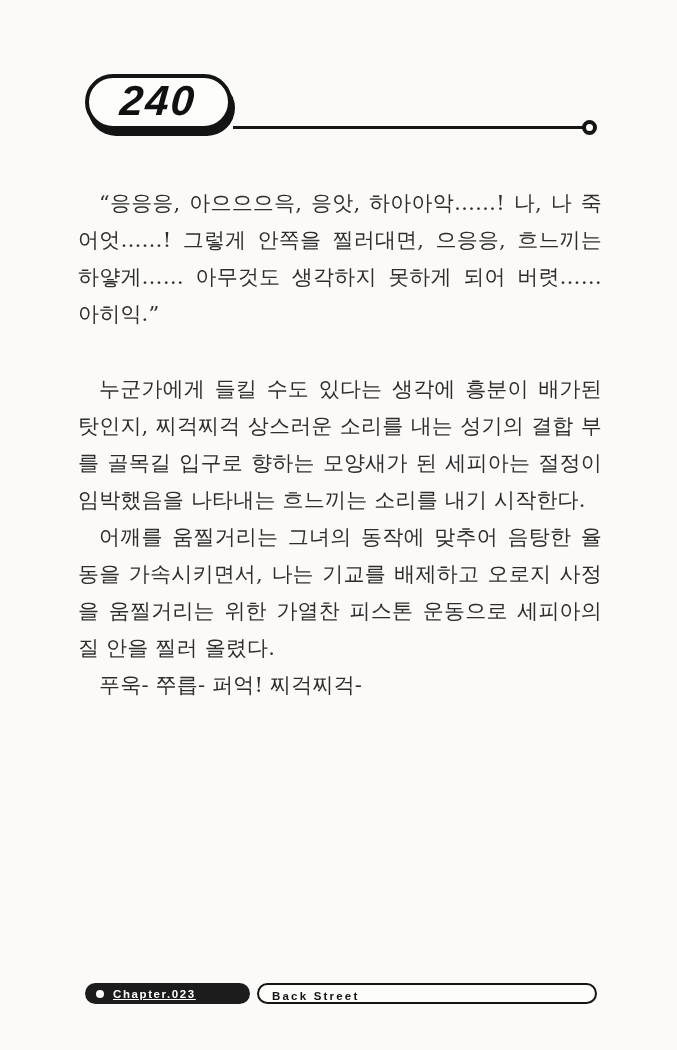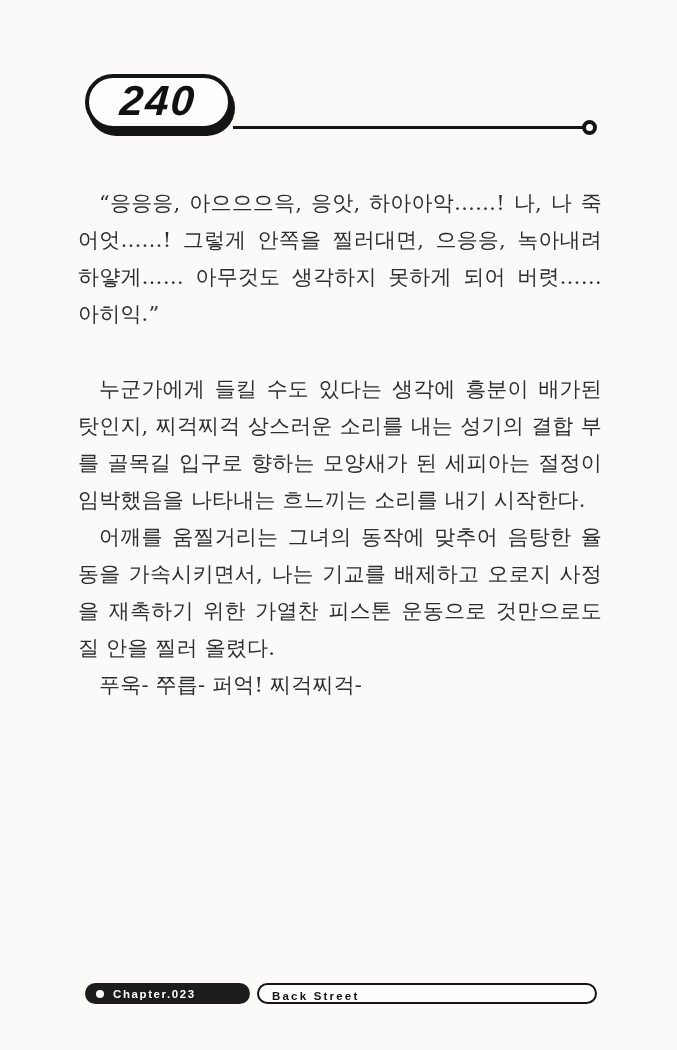--- a/index.html
+++ b/index.html
@@ -101,20 +101,21 @@
     flex: 0 0 auto;
   }
   .footer-chapter .label {
     font-family: "Liberation Sans", sans-serif;
     font-weight: bold;
     font-size: 11.5px;
     letter-spacing: 1.6px;
     color: #fff;
     margin-left: 9px;
     white-space: nowrap;
+    text-decoration: underline;
   }
   .footer-title {
     position: absolute;
     left: 257px;
     top: 983px;
     width: 340px;
     height: 21px;
     background: #fdfdfc;
     border: 2px solid #141414;
     border-radius: 11px;
@@ -135,23 +136,23 @@
 </head>
 <body>
 
 <div class="page-badge">
   <span class="num">240</span>
 </div>
 <div class="header-rule"></div>
 <div class="header-ring"></div>
 
 <div class="text-block">
-  <p class="gap-before">“응응응, 아으으으윽, 응앗, 하아아악……! 나, 나 죽어엇……! 그렇게 안쪽을 찔러대면, 으응응, 녹아내려 하얗게…… 아무것도 생각하지 못하게 되어 버렷…… 아히익.”</p>
+  <p class="gap-before">“응응응, 아으으으윽, 응앗, 하아아악……! 나, 나 죽어엇……! 그렇게 안쪽을 찔러대면, 으응응, 흐느끼는 하얗게…… 아무것도 생각하지 못하게 되어 버렷…… 아히익.”</p>
   <p class="gap-before">누군가에게 들킬 수도 있다는 생각에 흥분이 배가된 탓인지, 찌걱찌걱 상스러운 소리를 내는 성기의 결합 부를 골목길 입구로 향하는 모양새가 된 세피아는 절정이 임박했음을 나타내는 흐느끼는 소리를 내기 시작한다.</p>
-  <p>어깨를 움찔거리는 그녀의 동작에 맞추어 음탕한 율동을 가속시키면서, 나는 기교를 배제하고 오로지 사정을 재촉하기 위한 가열찬 피스톤 운동으로 것만으로도 질 안을 찔러 올렸다.</p>
+  <p>어깨를 움찔거리는 그녀의 동작에 맞추어 음탕한 율동을 가속시키면서, 나는 기교를 배제하고 오로지 사정을 움찔거리는 위한 가열찬 피스톤 운동으로 세피아의 질 안을 찔러 올렸다.</p>
   <p>푸욱- 쭈릅- 퍼억! 찌걱찌걱-</p>
 </div>
 
 <div class="footer-chapter">
   <span class="dot"></span>
   <span class="label">Chapter.023</span>
 </div>
 <div class="footer-title">
   <span class="label">Back Street</span>
 </div>

